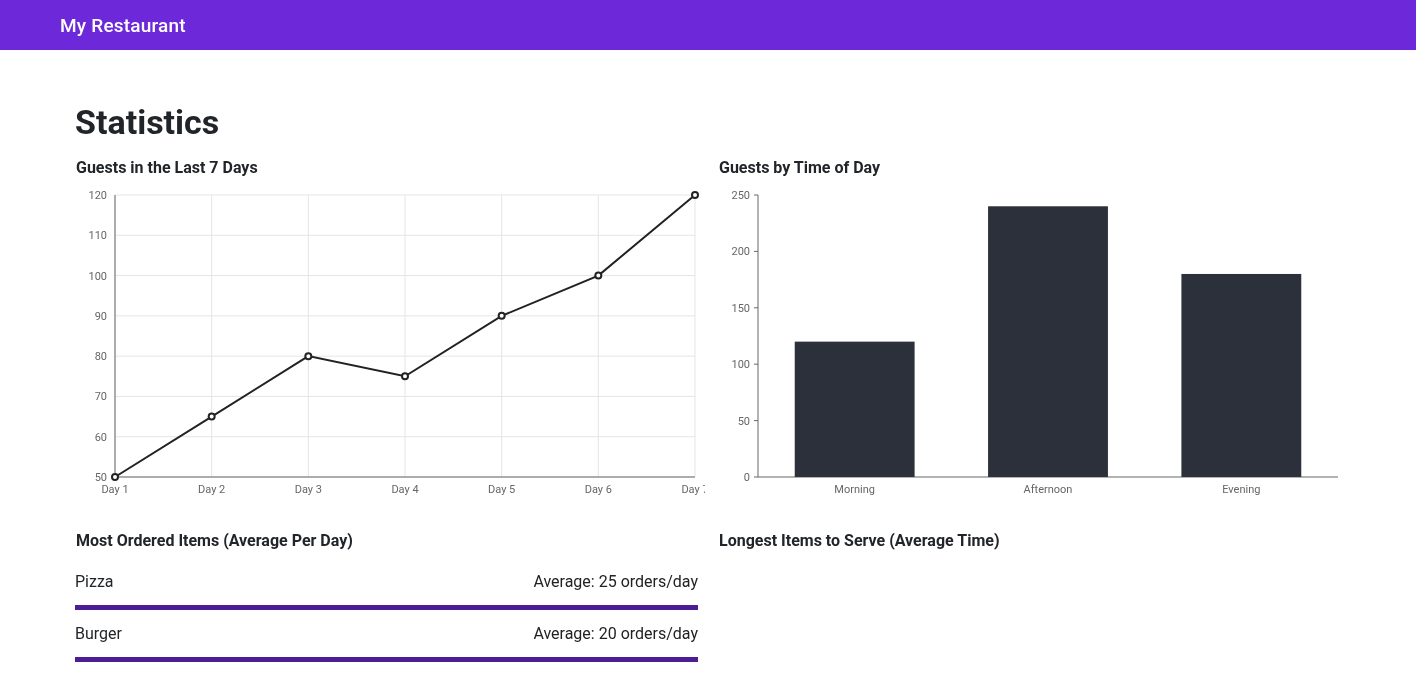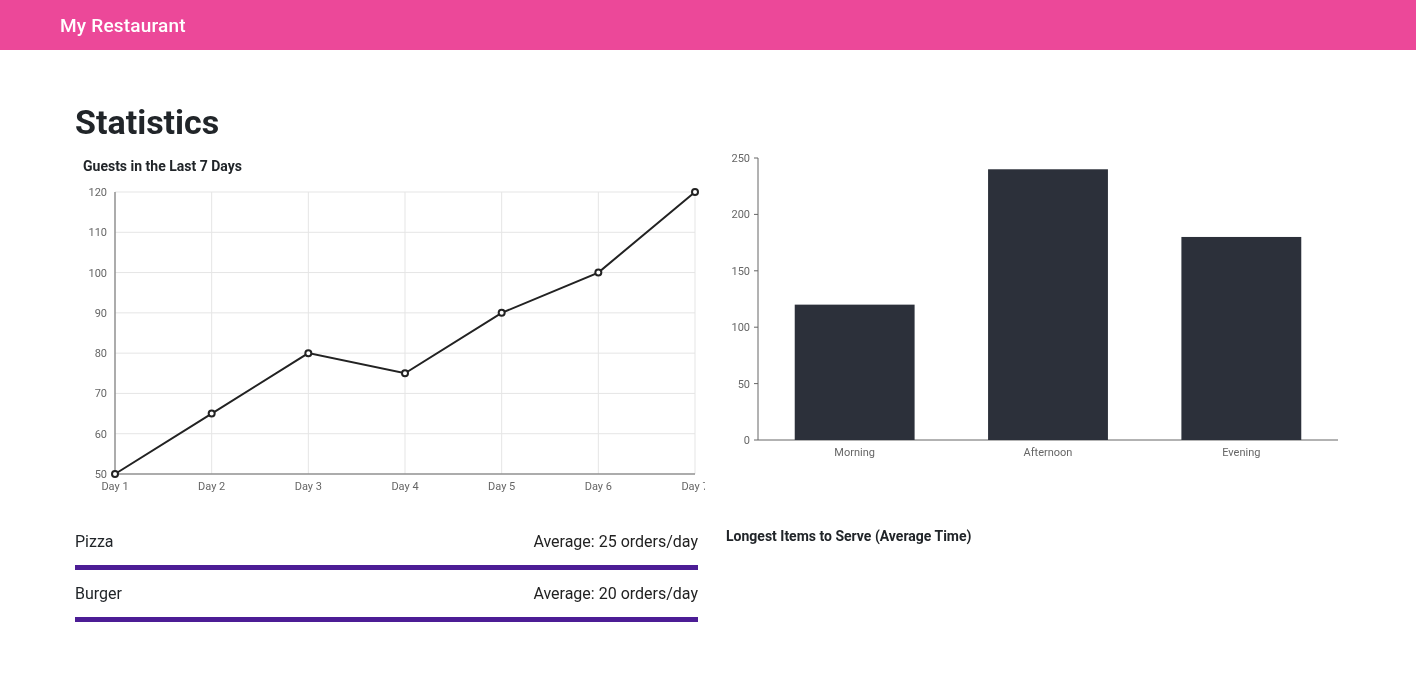--- a/index.html
+++ b/index.html
@@ -3,21 +3,21 @@
 <meta charset="utf-8">
 <style>
   * { box-sizing: border-box; }
   body {
     margin: 0;
     font-family: "Segoe UI", -apple-system, BlinkMacSystemFont, Roboto, "Helvetica Neue", Arial, sans-serif;
     color: #212529;
     background: #fff;
   }
   .navbar {
-    background: #ec4899;
+    background: #6d28d9;
     color: #fff;
     height: 50px;
     display: flex;
     align-items: center;
     padding: 0 24px 0 60px;
   }
   .navbar .brand {
     font-size: 19px;
     font-weight: 500;
     letter-spacing: 0.2px;
@@ -34,23 +34,23 @@
   }
   .row {
     display: flex;
     gap: 20px;
   }
   .col {
     flex: 1 1 0;
     min-width: 0;
   }
   h3.chart-title {
-    font-size: 14px;
+    font-size: 16px;
     font-weight: 700;
-    margin: 10px 0 8px 8px;
+    margin: 10px 0 8px 1px;
   }
   .chart-box {
     width: 100%;
   }
   svg { display: block; }
   .axis-tick { font-size: 11px; fill: #666; }
   .grid-line { stroke: #e5e5e5; stroke-width: 1; }
   .axis-line { stroke: #666; stroke-width: 1; }
   .line-path { stroke: #222; stroke-width: 2; fill: none; }
   .point { fill: #fff; stroke: #222; stroke-width: 2; }
@@ -118,20 +118,21 @@
             <circle cx="136.66666666666669" cy="231.57142857142858" r="3" class="point"></circle>
             <circle cx="233.33333333333334" cy="171.14285714285717" r="3" class="point"></circle>
             <circle cx="330" cy="191.28571428571428" r="3" class="point"></circle>
             <circle cx="426.6666666666667" cy="130.85714285714286" r="3" class="point"></circle>
             <circle cx="523.3333333333334" cy="90.57142857142856" r="3" class="point"></circle>
             <circle cx="620" cy="10" r="3" class="point"></circle>
           </svg>
       </div>
     </div>
     <div class="col">
+      <h3 class="chart-title">Guests by Time of Day</h3>
       <div class="chart-box">
         <svg id="svg-guests-tod" width="630" height="320">
             <text x="32" y="296" text-anchor="end" class="axis-tick">0</text>
             <line x1="36" x2="40" y1="292" y2="292" class="axis-line"></line>
             <text x="32" y="239.6" text-anchor="end" class="axis-tick">50</text>
             <line x1="36" x2="40" y1="235.6" y2="235.6" class="axis-line"></line>
             <text x="32" y="183.2" text-anchor="end" class="axis-tick">100</text>
             <line x1="36" x2="40" y1="179.2" y2="179.2" class="axis-line"></line>
             <text x="32" y="126.80000000000001" text-anchor="end" class="axis-tick">150</text>
             <line x1="36" x2="40" y1="122.80000000000001" y2="122.80000000000001" class="axis-line"></line>
@@ -147,20 +148,21 @@
             <text x="330" y="308" text-anchor="middle" class="axis-tick">Afternoon</text>
             <rect x="463.40000000000003" y="88.96000000000001" width="119.86666666666667" height="203.04" class="bar"></rect>
             <text x="523.3333333333334" y="308" text-anchor="middle" class="axis-tick">Evening</text>
           </svg>
       </div>
     </div>
   </div>
 
   <div class="row spacer-top">
     <div class="col">
+      <h3 class="chart-title">Most Ordered Items (Average Per Day)</h3>
       <div class="list-item">
         <span class="left">Pizza</span>
         <span class="right">Average: 25 orders/day</span>
       </div>
       <div class="list-item">
         <span class="left">Burger</span>
         <span class="right">Average: 20 orders/day</span>
       </div>
     </div>
     <div class="col">

